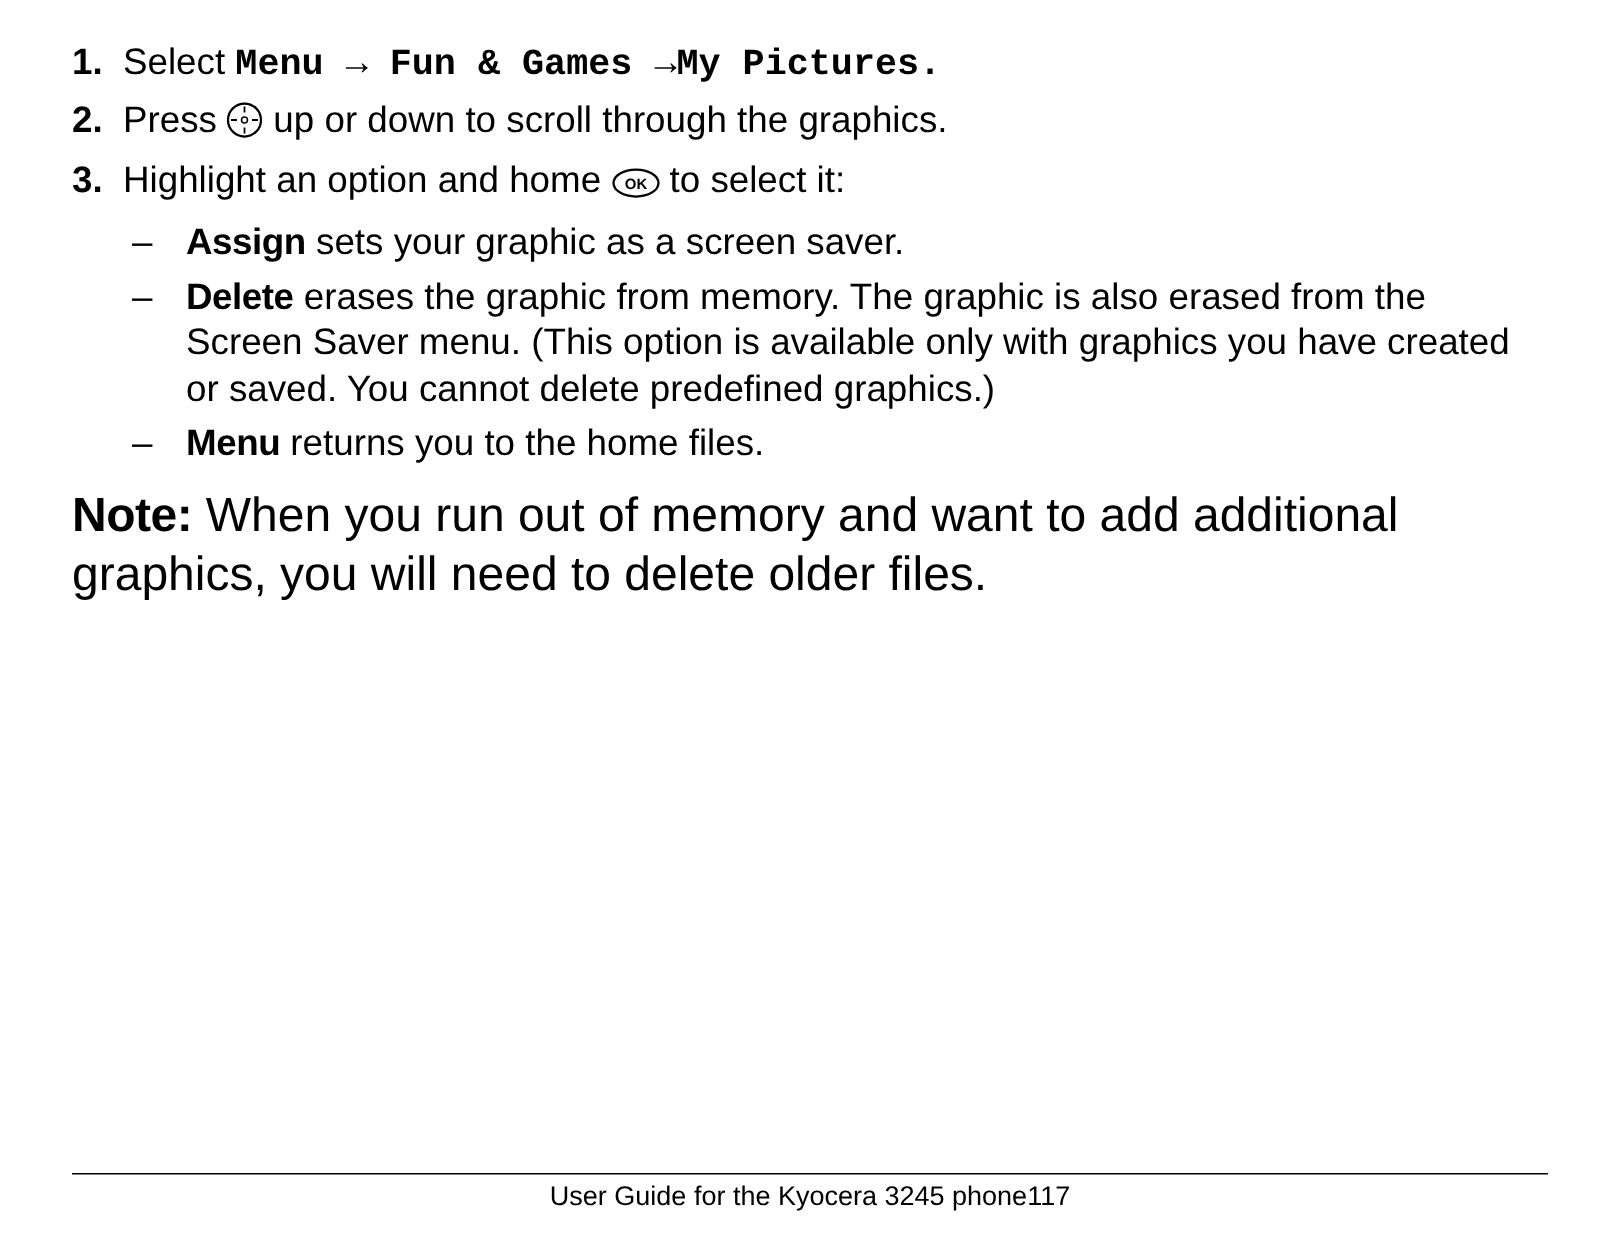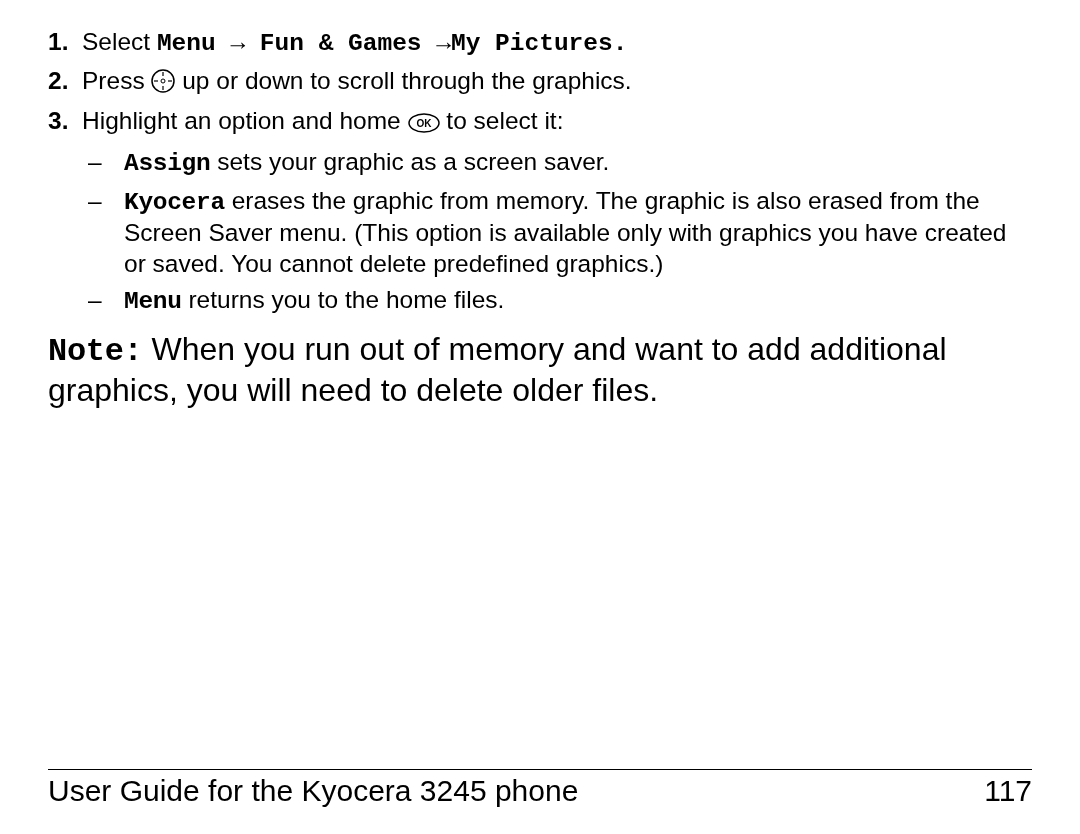--- a/index.html
+++ b/index.html
@@ -17,21 +17,21 @@
     ol.main-list > li {
       display: flex;
       margin-bottom: 6px;
     }
     .list-num {
       font-weight: bold;
       min-width: 34px;
     }
     .list-body { flex: 1; }
     .bold-nar { font-family: Liberation Mono, monospace; font-weight: bold; }
-    .bold-cond { font-family: Liberation Mono, monospace; font-weight: bold; letter-spacing: -0.3px; margin-top: 24px; }
+    .bold-cond { font-family: Liberation Sans, sans-serif; font-weight: bold; letter-spacing: -0.3px; margin-top: 24px; }
     .arrow { }
     ul.sub-list {
       list-style: none;
       margin-top: 6px;
     }
     ul.sub-list > li {
       display: flex;
       margin-bottom: 6px;
     }
     .dash { min-width: 42px; padding-left: 6px; }
@@ -51,22 +51,22 @@
       right: 48px;
       bottom: 26px;
     }
     .footer-rule {
       border: none;
       border-top: 1.5px solid #000;
       margin-bottom: 4px;
     }
     .footer-row {
       display: flex;
-      justify-content: space-between;
-      font-size: 30px;
+      justify-content: center;
+      font-size: 18px;
     }
   </style>
 </head>
 <body>
 
 <div class="content">
   <ol class="main-list">
 
     <li>
       <span class="list-num">1.</span>
@@ -97,21 +97,21 @@
               <text x="16" y="14" text-anchor="middle" font-family="Arial" font-size="10" font-weight="bold" fill="#000">OK</text>
             </svg></span><span> to select it:</span>
 
         <ul class="sub-list">
           <li>
             <span class="dash">–</span>
             <span class="sub-body"><span class="bold-cond">Assign</span><span> sets your graphic as a screen saver.</span></span>
           </li>
           <li>
             <span class="dash">–</span>
-            <span class="sub-body"><span class="bold-cond">Kyocera</span><span> erases the graphic from memory. The graphic is also erased from the Screen Saver menu. (This option is available only with graphics you have created or saved. You cannot delete predefined graphics.)</span></span>
+            <span class="sub-body"><span class="bold-cond">Delete</span><span> erases the graphic from memory. The graphic is also erased from the Screen Saver menu. (This option is available only with graphics you have created or saved. You cannot delete predefined graphics.)</span></span>
           </li>
           <li>
             <span class="dash">–</span>
             <span class="sub-body"><span class="bold-cond">Menu</span><span> returns you to the home files.</span></span>
           </li>
         </ul>
       </span>
     </li>
 
   </ol>

